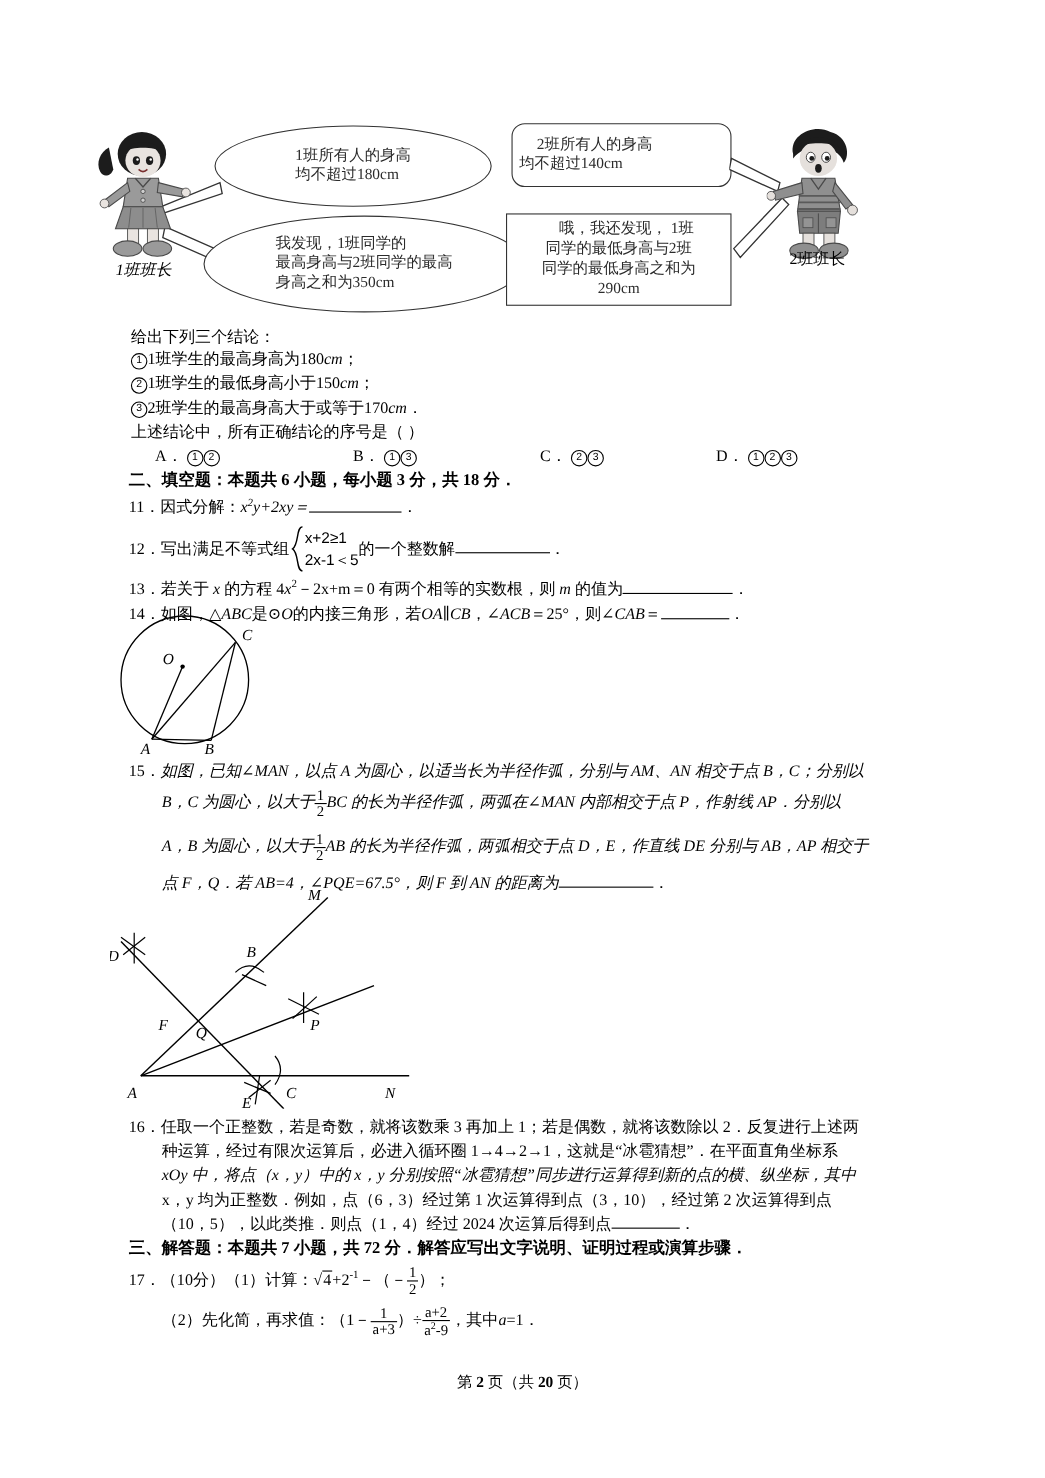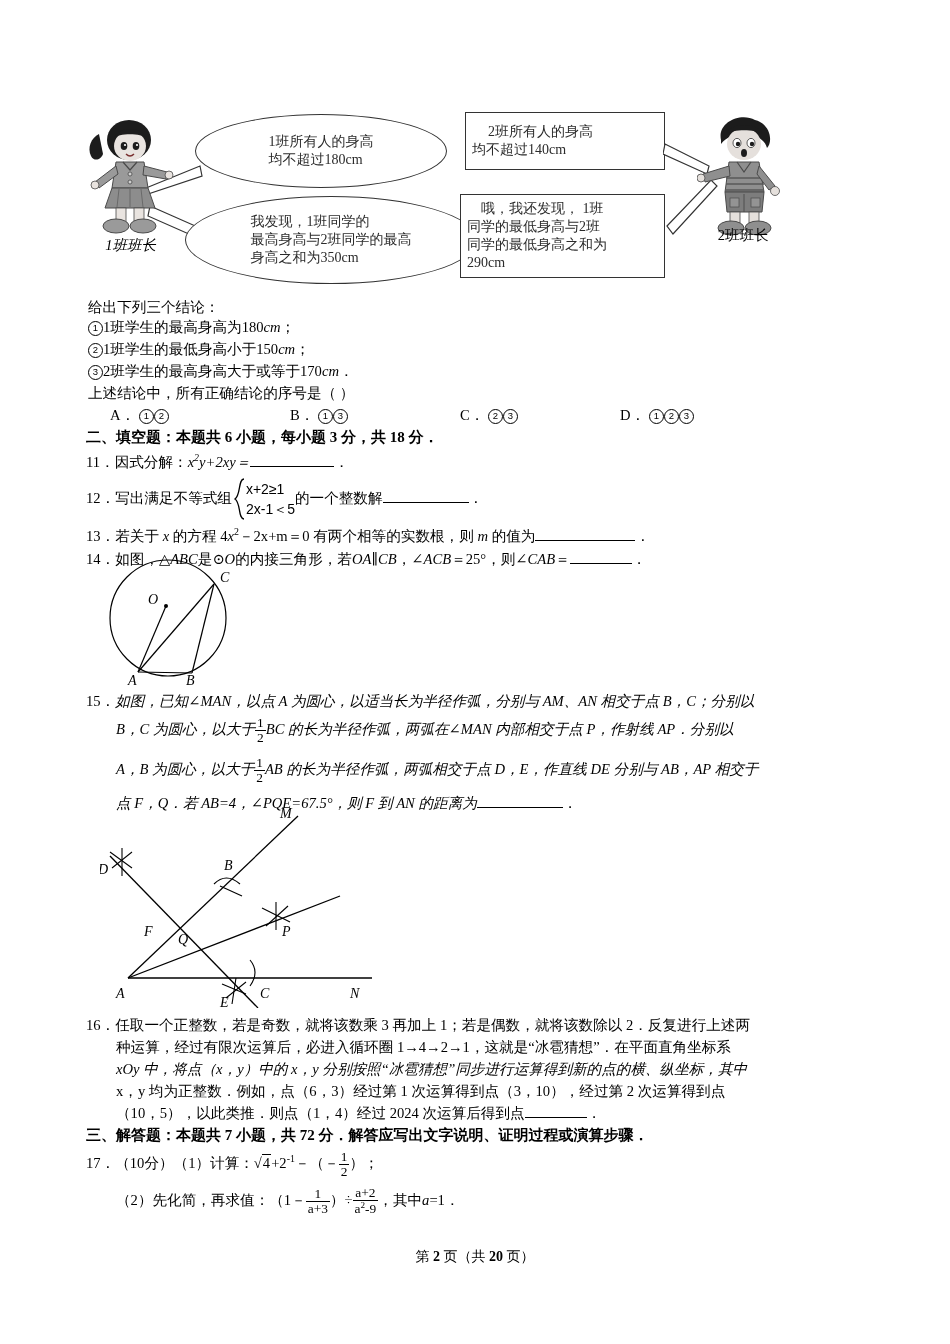--- a/index.html
+++ b/index.html
@@ -34,21 +34,21 @@
     text-align:left;
     font-size:14px;line-height:1.3;
     color:#2b2b2b;
     background:#fff;
     padding:3px 6px;
     box-sizing:border-box;
   }
   .pointer{position:absolute;}
 
   
-  .txt{position:absolute;font-size:14.6px;line-height:1.52;color:#000;white-space:nowrap;}
+  .txt{position:absolute;font-size:14.6px;line-height:1.52;color:#000;white-space:nowrap;margin-left:31px;}
   .bold{font-weight:bold;}
   .ital{font-style:italic;}
   .blank{display:inline-block;border-bottom:1px solid #000;vertical-align:baseline;}
   .circnum{
     display:inline-block;
     width:13px;height:13px;line-height:12px;
     border:1px solid #000;border-radius:50%;
     text-align:center;font-size:9.5px;
     vertical-align:1px;
     font-family:"Liberation Sans",sans-serif;
@@ -123,29 +123,29 @@
     </div>
 
     <div class="bubble-oval" style="left:100px;top:88px;width:290px;height:86px;">
       <div>
         <div>我发现，1班同学的</div>
         <div>最高身高与2班同学的最高</div>
         <div>身高之和为350cm</div>
       </div>
     </div>
 
-    <div class="bubble-rect" style="left:380px;top:4px;width:200px;height:58px;">
+    <div class="bubble-rect" style="left:380px;top:4px;width:200px;height:58px;border-radius:12px;">
       <div style="width:100%;">
         <div style="text-indent:16px;">2班所有人的身高</div>
         <div>均不超过140cm</div>
       </div>
     </div>
 
     <div class="bubble-rect" style="left:375px;top:86px;width:205px;height:84px;">
-      <div style="width:100%;">
+      <div style="width:100%;text-align:center;">
         <div style="text-indent:14px;">哦，我还发现， 1班</div>
         <div>同学的最低身高与2班</div>
         <div>同学的最低身高之和为</div>
         <div>290cm</div>
       </div>
     </div>
 
     <svg class="pointer" style="left:578px;top:30px;" width="110" height="110" viewBox="0 0 110 110">
       <path d="M2 6 L46 28 L44 36 L0 16 Z" fill="#fff" stroke="#333" stroke-width="1.2"></path>
       <path d="M4 88 L48 42 L54 48 L10 96 Z" fill="#fff" stroke="#333" stroke-width="1.2"></path>

